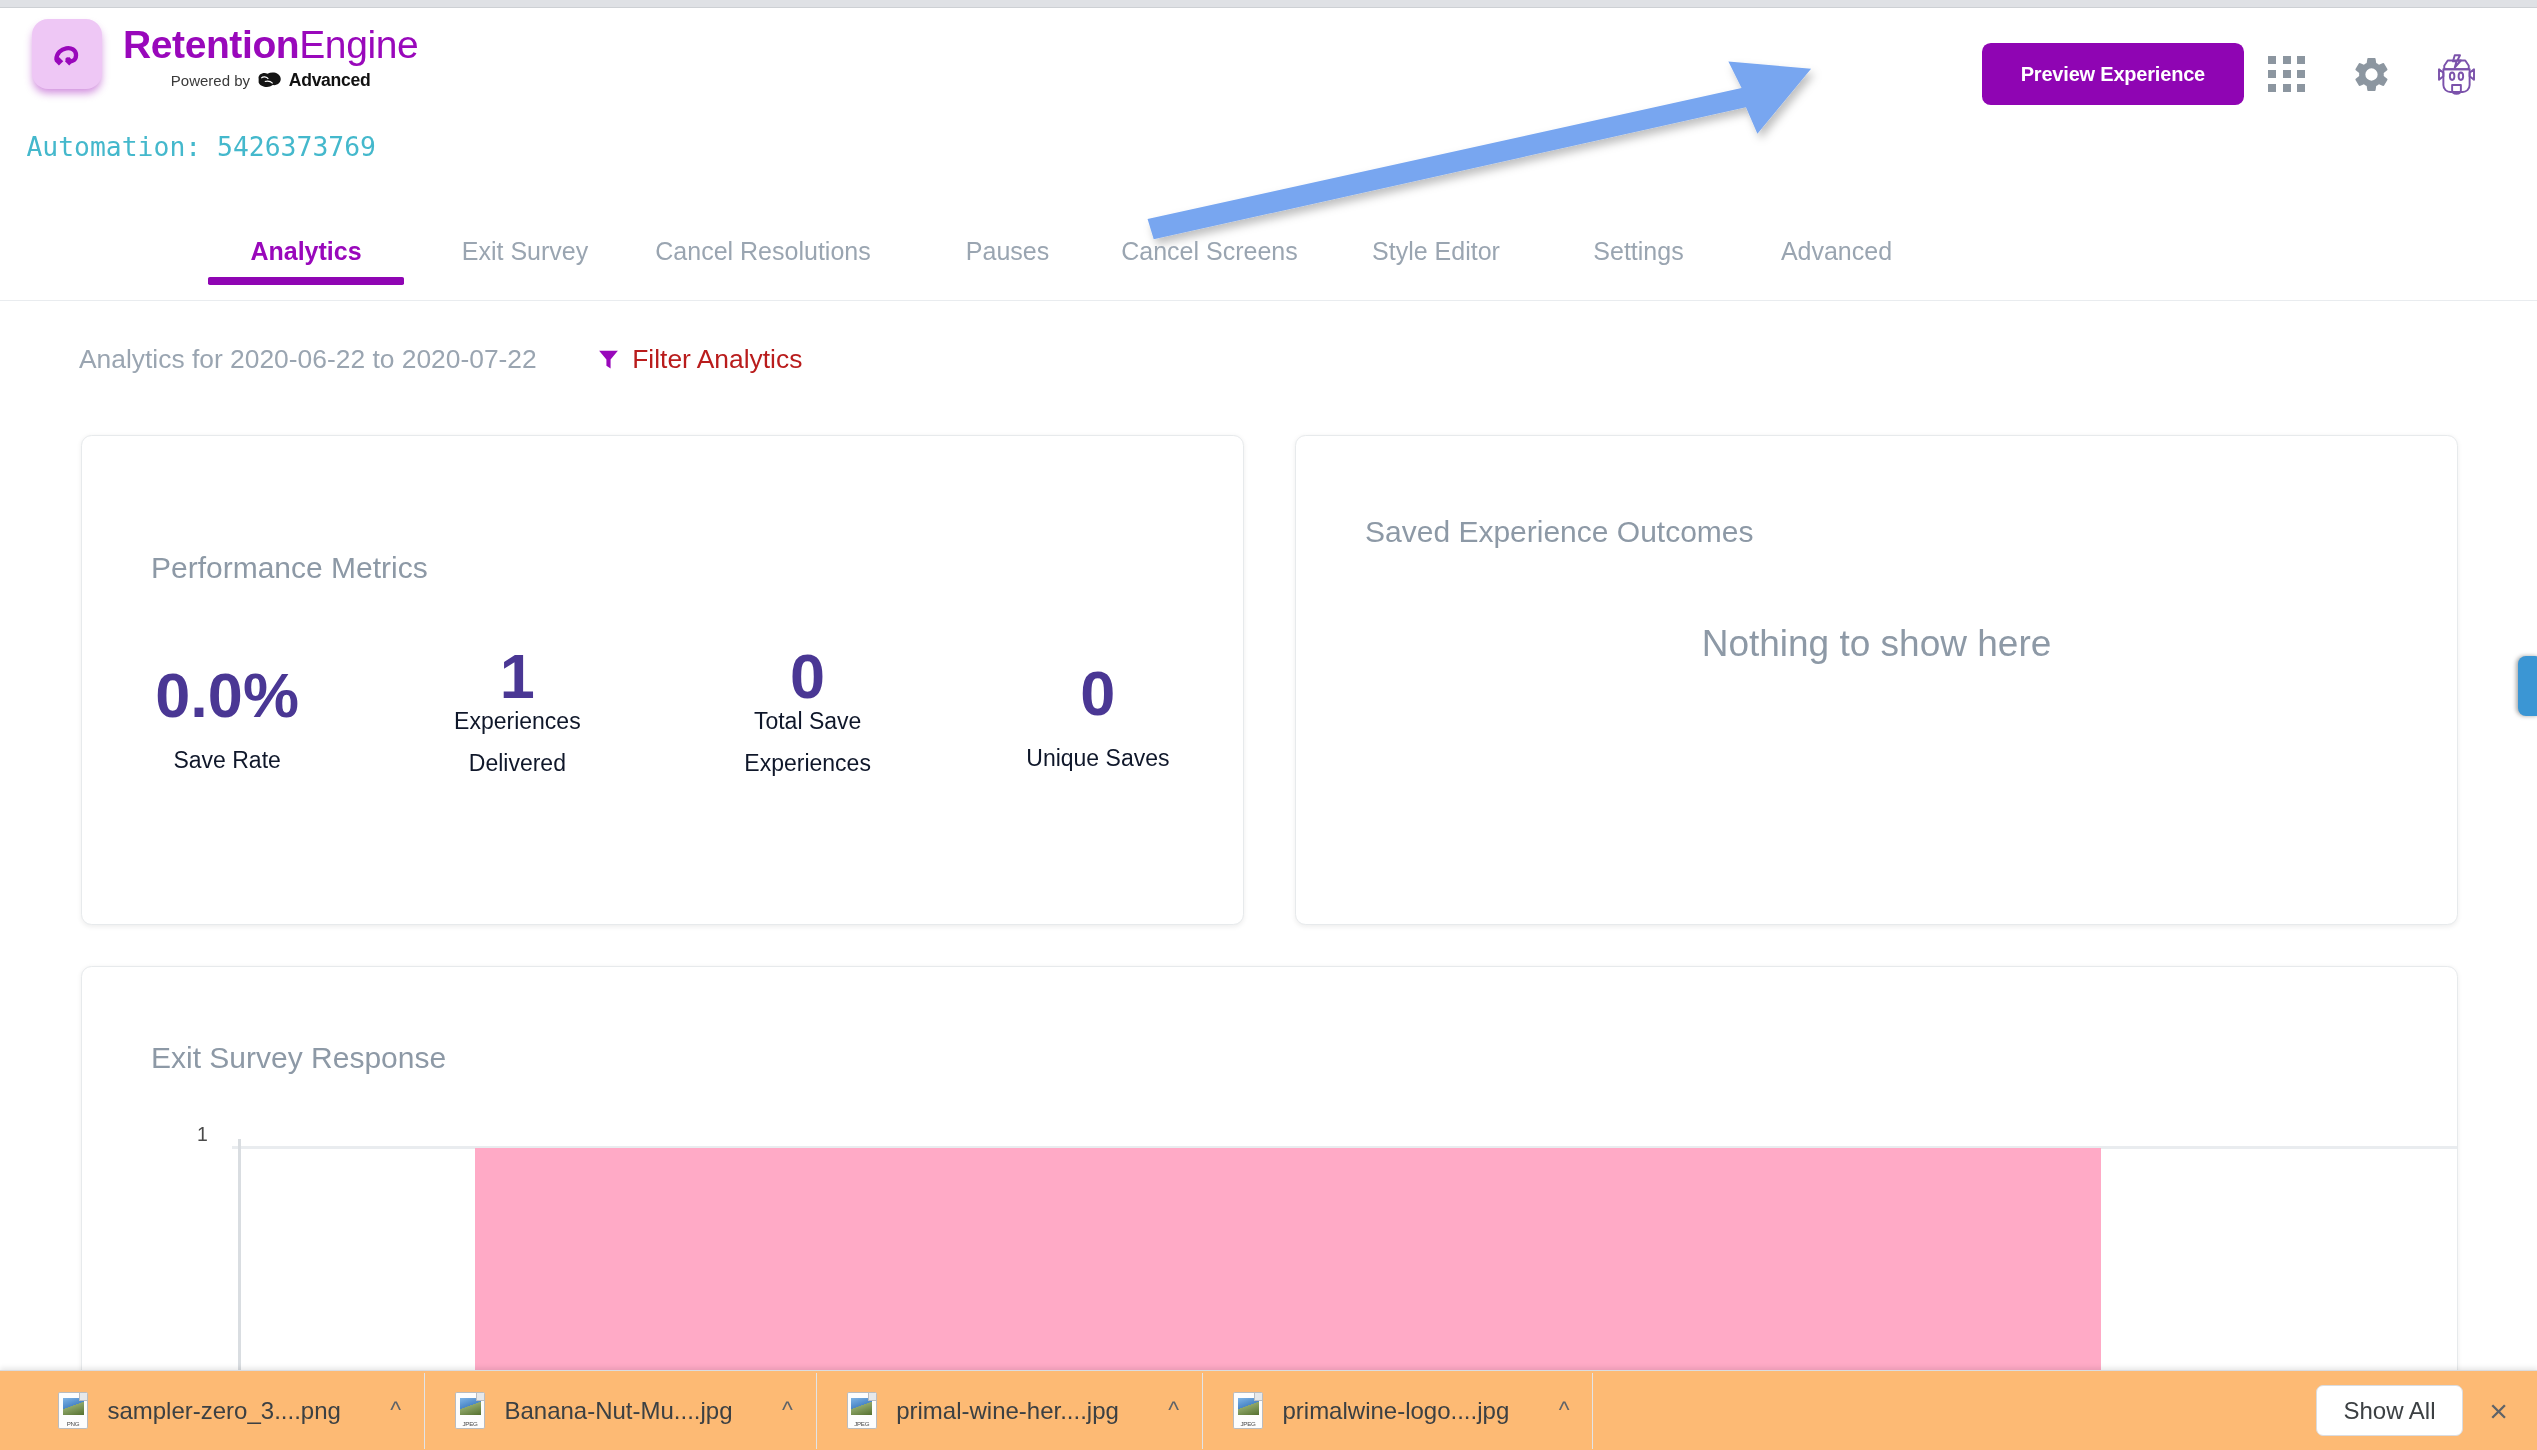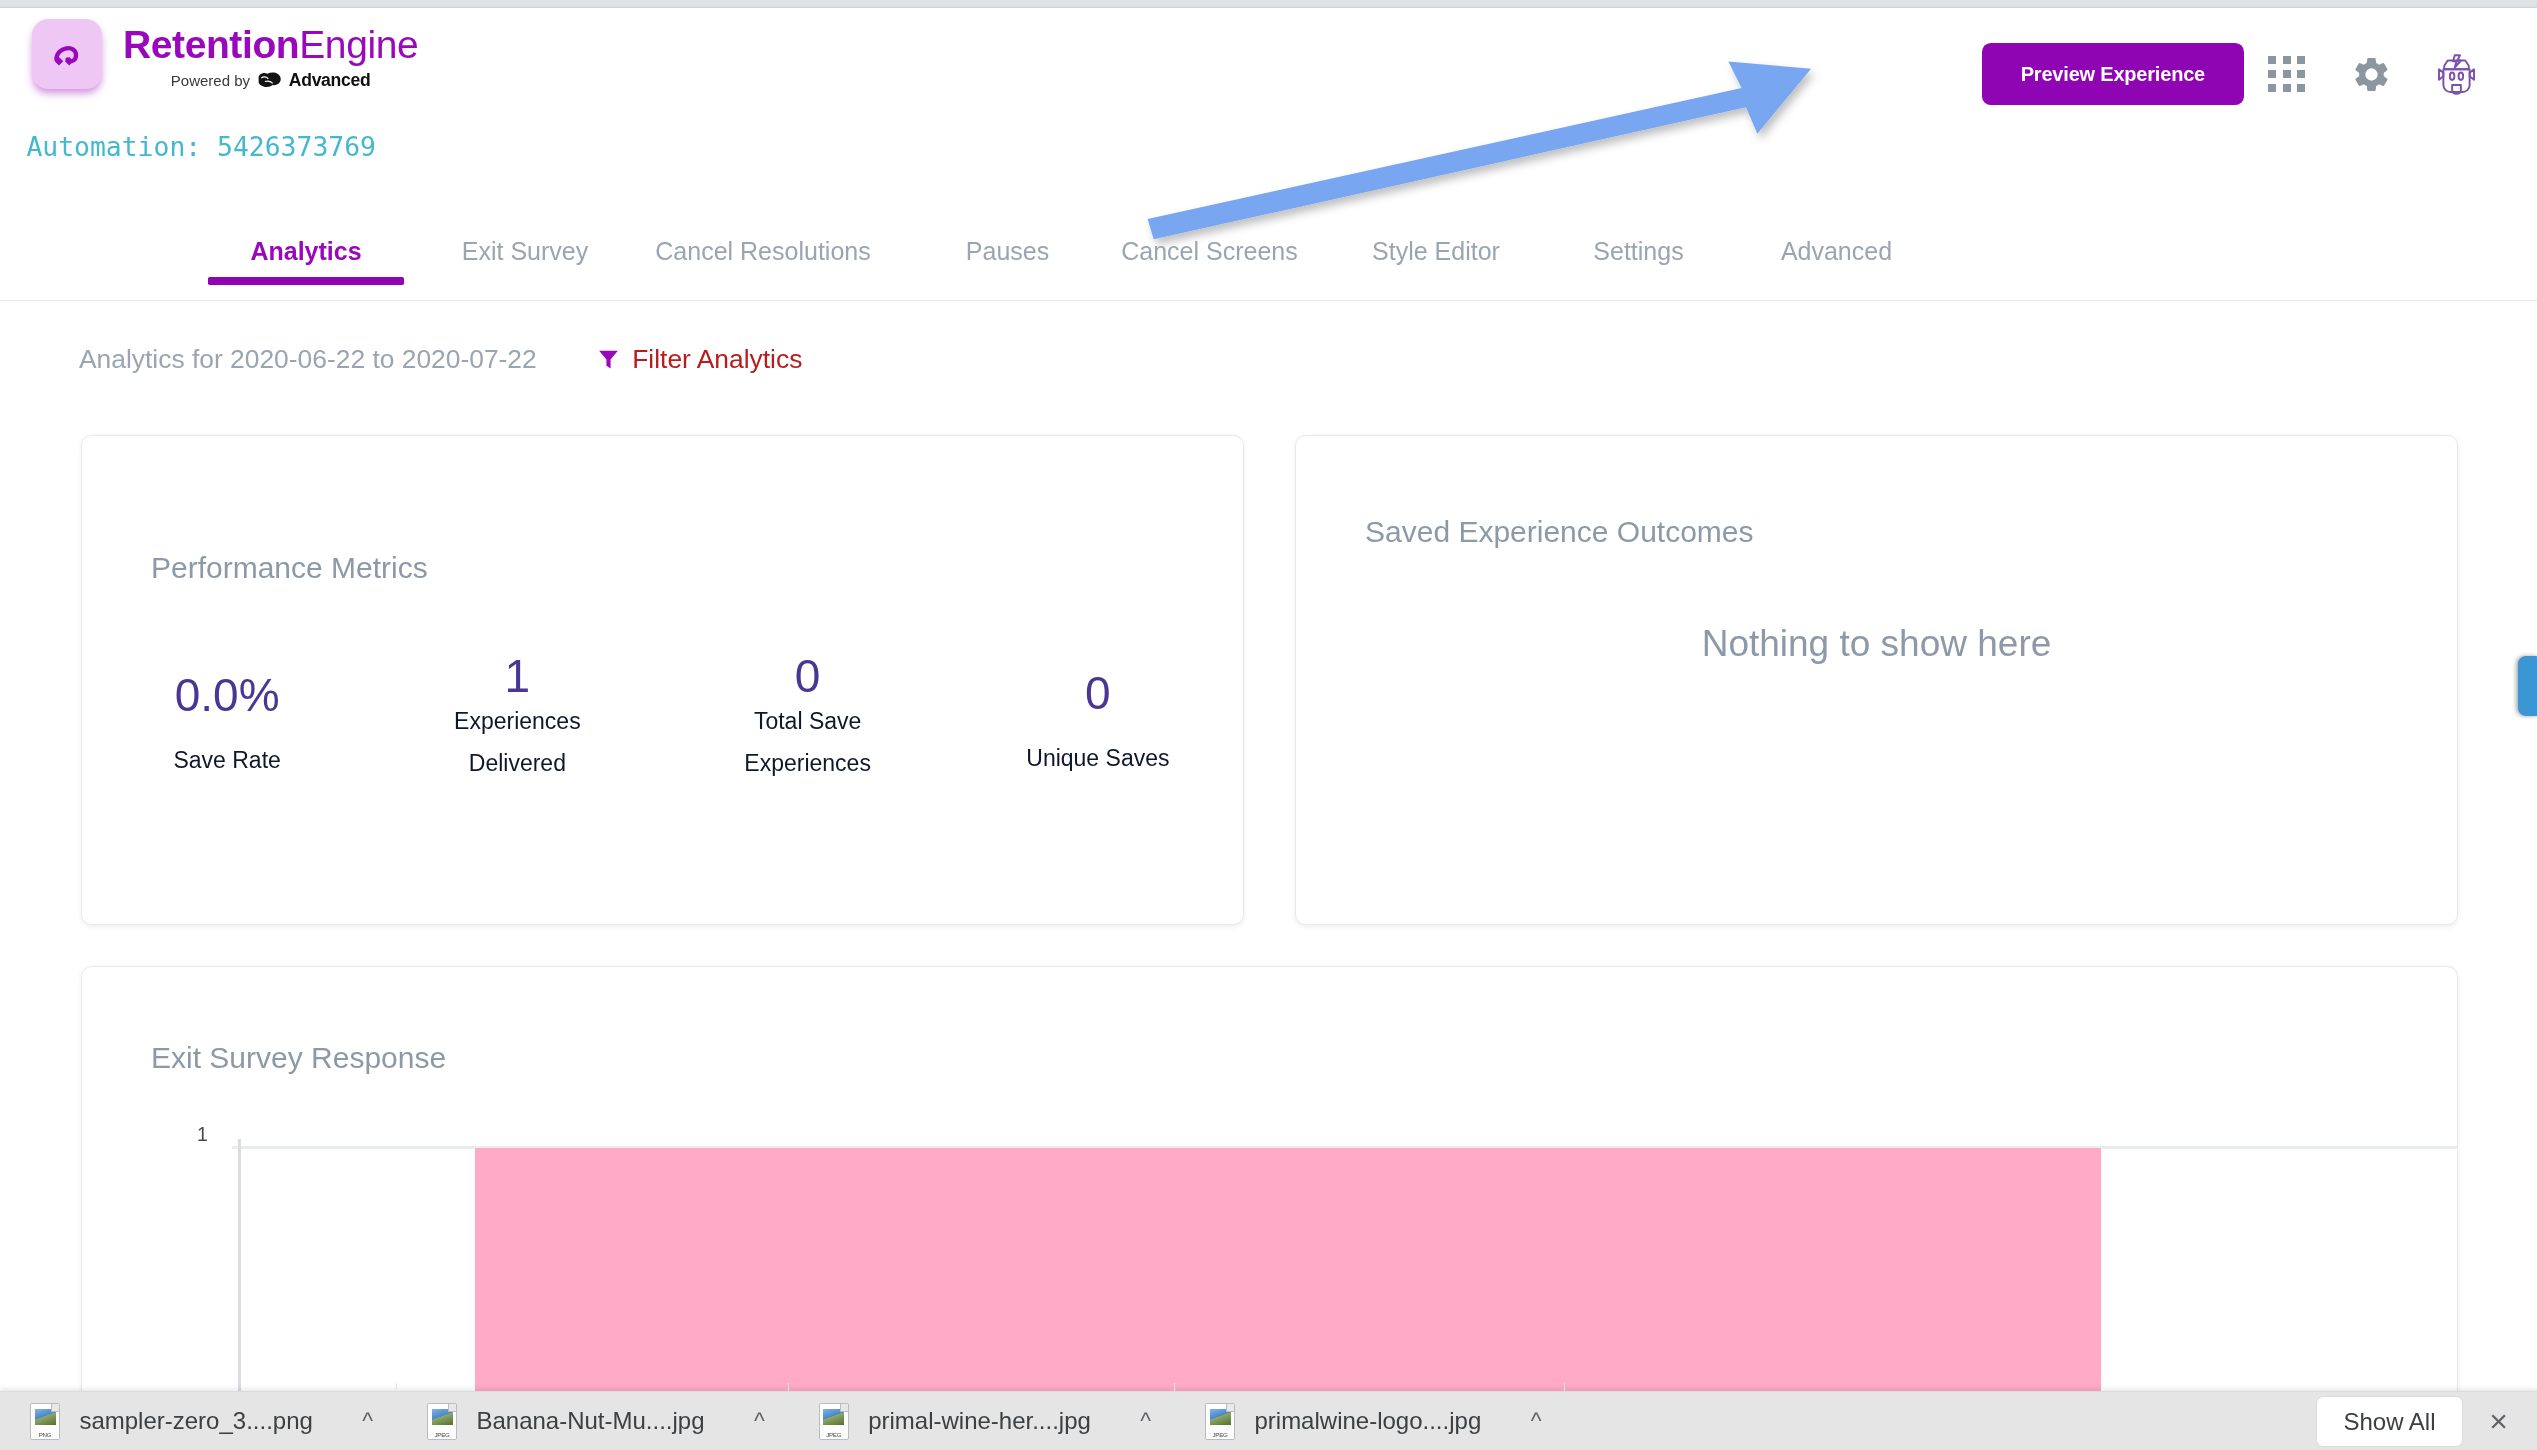--- a/index.html
+++ b/index.html
@@ -84,21 +84,21 @@
   .card {
     position:absolute; background:#fff; border:0.9px solid #e7eaec; border-radius:10.6px;
     box-shadow: 0 1.8px 5.3px rgba(0,0,0,.07);
   }
   .card-title { font-size:30px; color:#8d99a6; font-weight:400; }
 
   #card-perf { left:81px; top:435px; width:1163px; height:490px; }
   #card-perf .card-title { position:absolute; left:69px; top:115px; }
   .stats { position:absolute; left:0; top:222px; width:100%; display:flex; }
   .stat { flex:1; display:flex; flex-direction:column; align-items:center; }
-  .stat-value { font-size:46px; font-weight:400; color:#4a3794; line-height:74px; }
+  .stat-value { font-size:63px; font-weight:700; color:#4a3794; line-height:74px; }
   .stat-label { font-size:23px; color:#0f172a; text-align:center; line-height:42px; margin-top:7px; }
 
   #card-saved { left:1295px; top:435px; width:1163px; height:490px; }
   #card-saved .card-title { position:absolute; left:69px; top:79px; }
   .empty-msg { position:absolute; left:0; right:0; top:187px; text-align:center; font-size:37px; color:#8d99a6; }
 
   #card-chart { left:81px; top:966px; width:2377px; height:449px; overflow:hidden; }
   #card-chart .card-title { position:absolute; left:69px; top:74px; }
   .plot { position:absolute; left:0; top:172px; width:100%; height:282px; }
   .y-tick-label { position:absolute; left:115px; top:-16px; font-size:19.4px; color:#4a4a4a; }
@@ -110,24 +110,24 @@
   .edge-tab {
     position:absolute; right:-5.3px; top:656px; width:25px; height:60px;
     background:#3b96d4; border-radius:8px; box-shadow:-1.8px 0 4.4px rgba(0,0,0,.35); cursor:pointer;
   }
 
   
   .arrow-svg { position:absolute; left:0; top:0; width:2538px; height:264px; pointer-events:none; }
 
   
   .dl-bar {
-    position:absolute; left:0; bottom:0; width:2538px; height:59px;
-    background:#e5e5e5; border-top:0.9px solid #dadce0;
+    position:absolute; left:0; bottom:0; width:2538px; height:80px;
+    background:#fdba74; border-top:0.9px solid #dadce0;
     box-shadow: 0 -1.8px 5.3px rgba(0,0,0,.10);
-    display:flex; align-items:center;
+    display:flex; align-items:center;padding-left:28px;
   }
   .dl-item {
     display:flex; align-items:center; height:76px; padding:0 23px 0 30px;
     border-right:0.9px solid #e2e4e7; cursor:pointer; gap:19.4px;
   }
   .file-icon {
     width:30px; height:37px; position:relative; flex:0 0 auto;
     background:#fdfdfd; border:0.9px solid #b9bcc0; border-radius:1.8px; overflow:hidden;
   }
   .file-icon .pic { position:absolute; left:3.5px; top:5.3px; width:21px; height:16.7px; background:linear-gradient(160deg,#7fb5e6 0%,#4a86c8 45%,#8fa76a 46%,#55702f 100%); }

